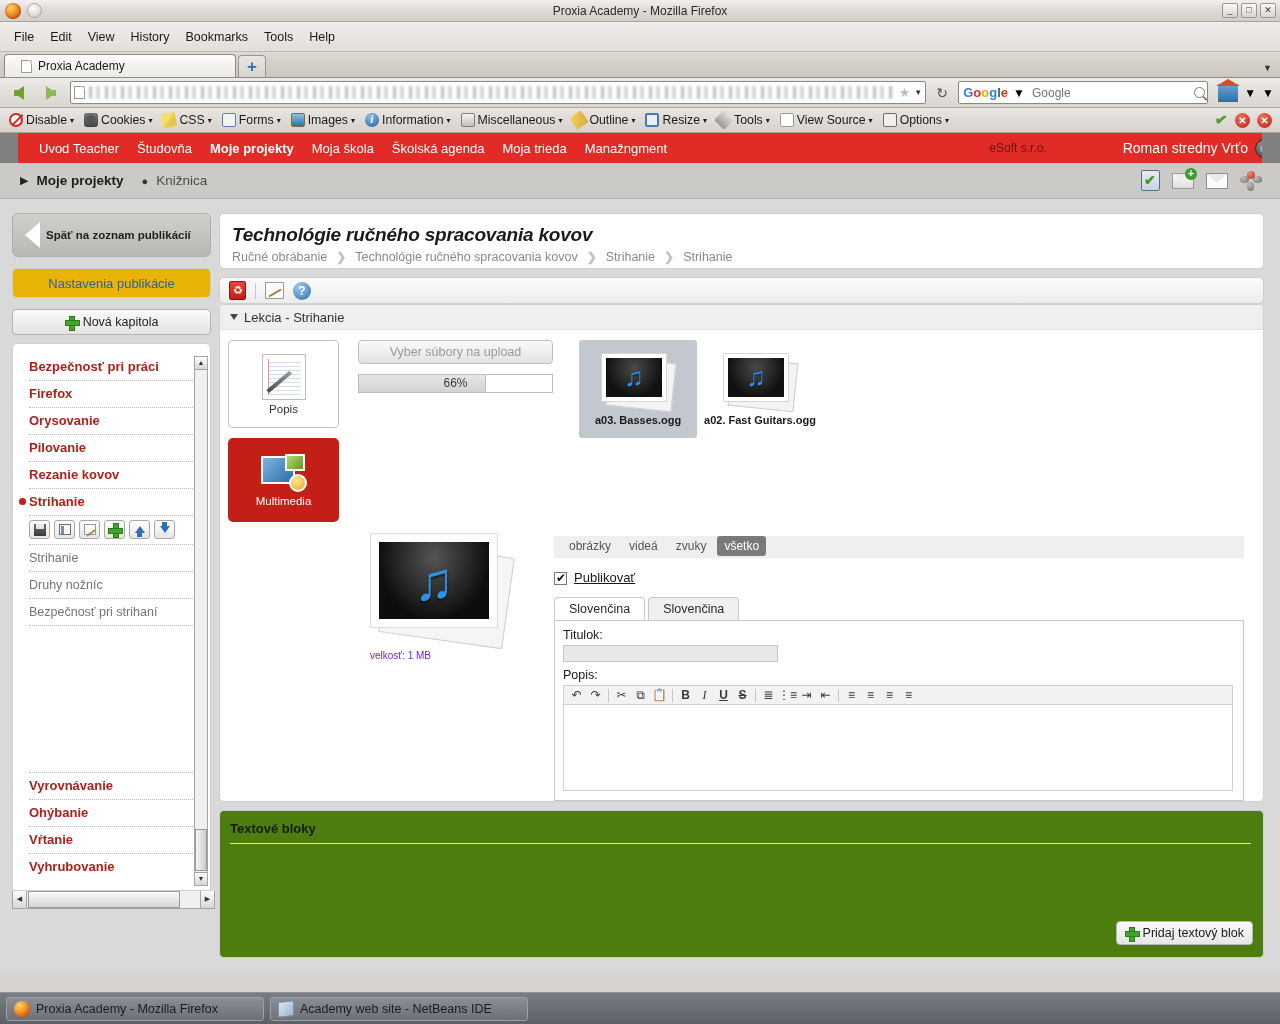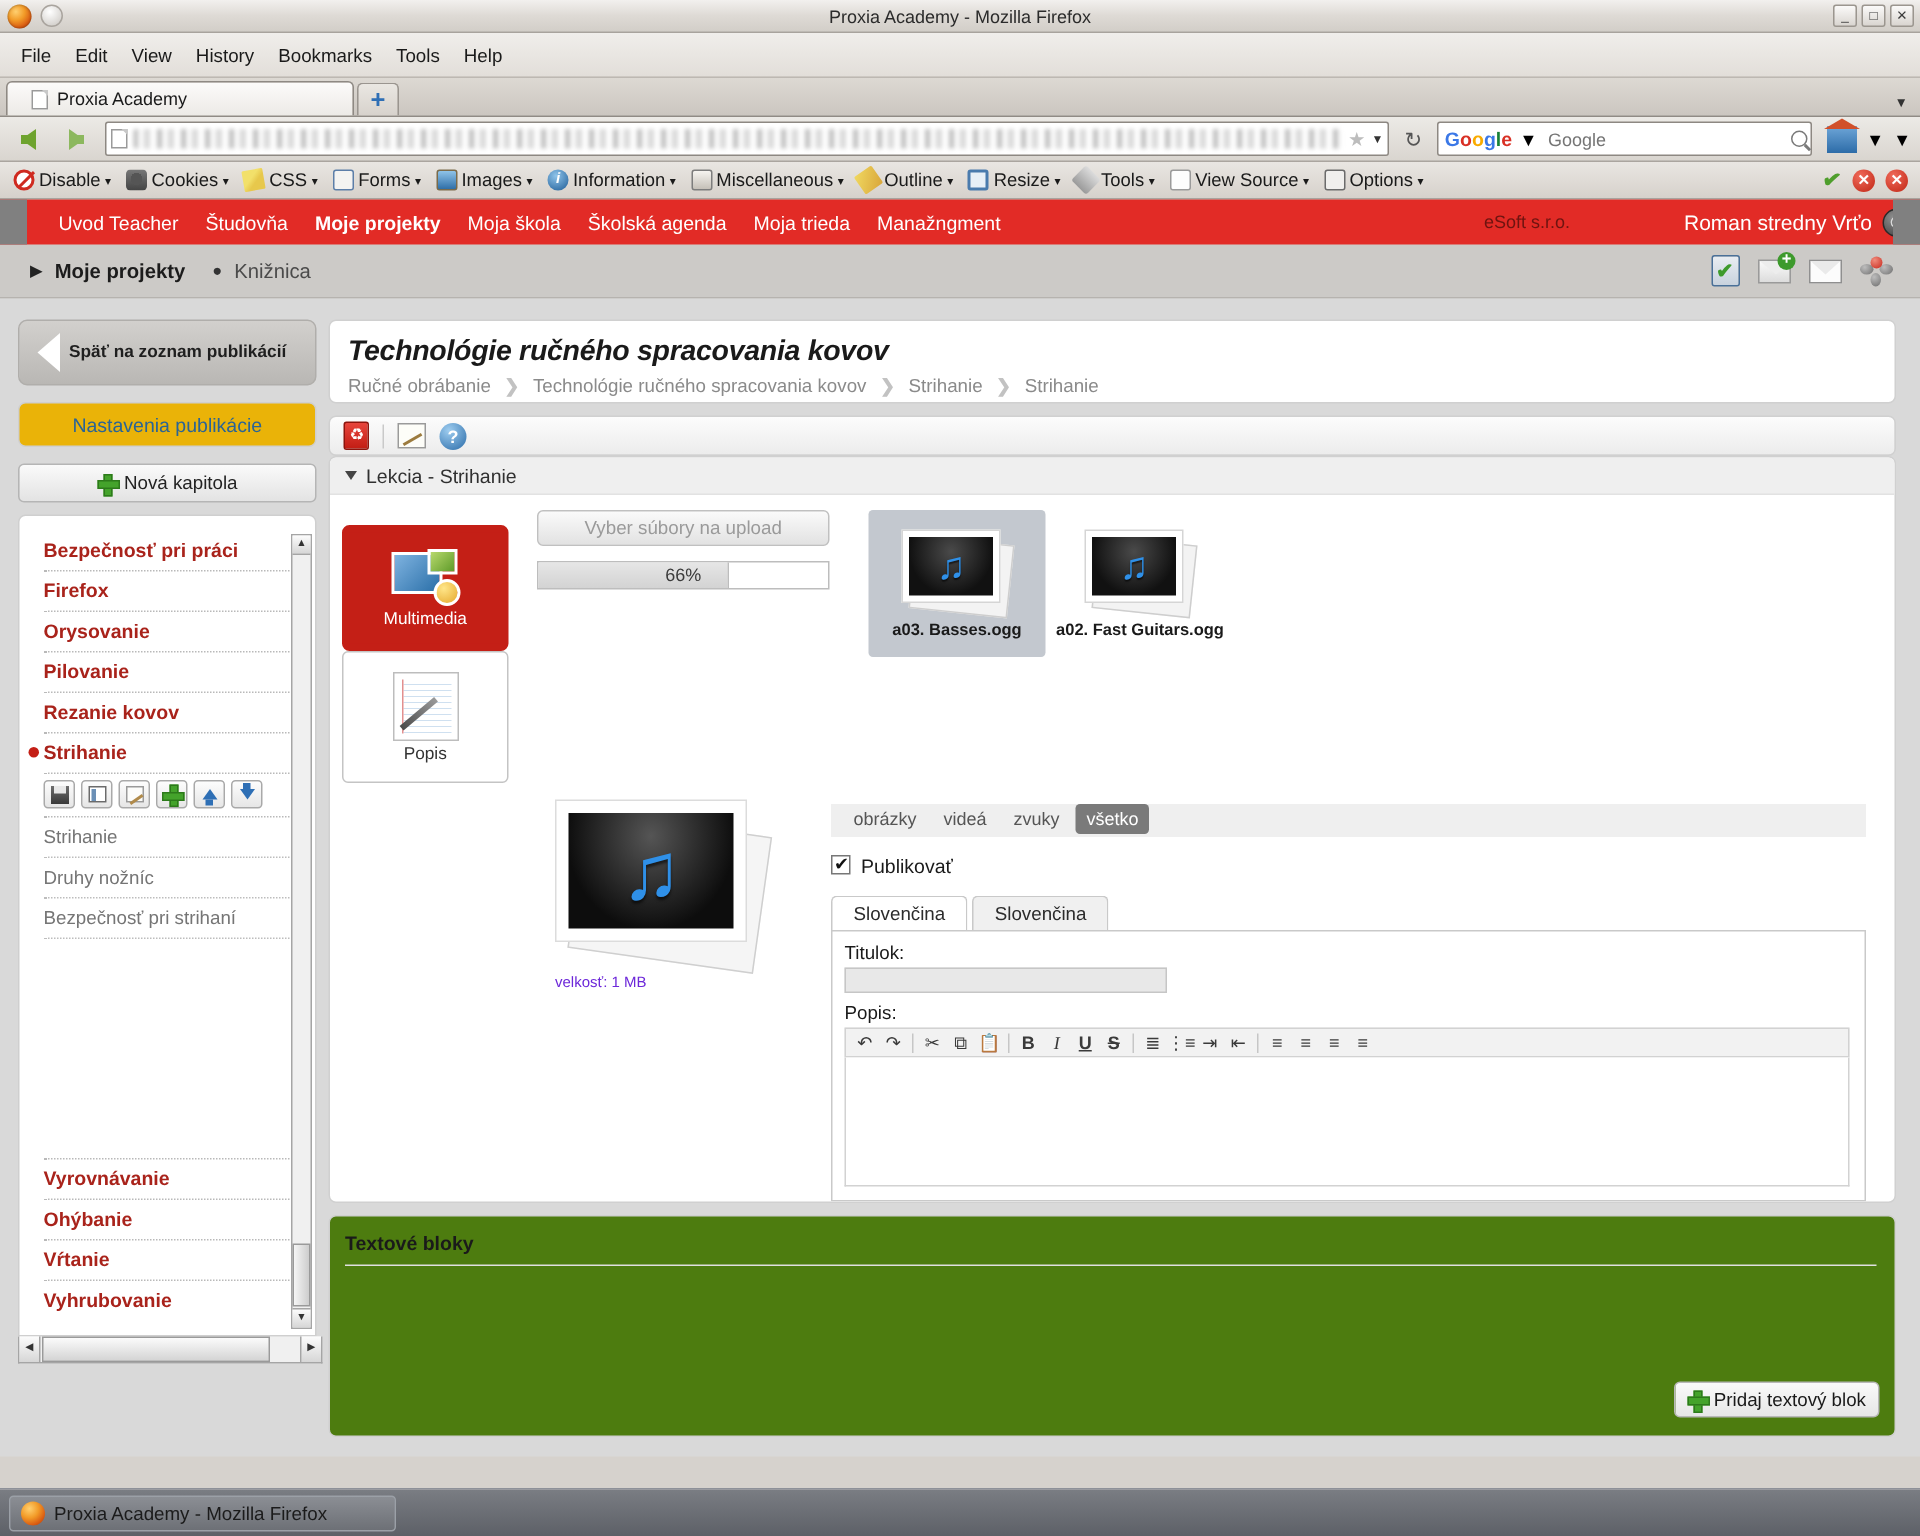--- a/index.html
+++ b/index.html
@@ -400,21 +400,21 @@
   .note-glyph { color:#2f90e8; font-size:26px; line-height:1; text-shadow:0 1px 1px rgba(0,0,0,.6);}
 
   .filterbar {
     margin:14px 0 0 334px; width:690px; height:22px; background:#efefef;
     display:flex; align-items:flex-start; gap:4px; padding-left:8px;
   }
   .fchip { padding:3px 7px; font-size:12px; color:#555; border-radius:3px; }
   .fchip.active { background:#7a7a7a; color:#fff; }
 
   .publish {
-    margin:12px 0 0 334px; display:flex; align-items:flex-start; gap:7px; font-size:13px; color:#1a1a1a;
+    margin:12px 0 0 334px; display:flex; align-items:flex-end; gap:7px; font-size:13px; color:#1a1a1a;text-decoration:underline;
   }
   .cbox { width:13px;height:13px;border:1px solid #777;background:#fff;position:relative;}
   .cbox:after{content:'\2714';position:absolute;left:1px;top:-2px;font-size:12px;color:#111;}
 
   .langtabs { margin:12px 0 0 334px; display:flex; align-items:flex-end; gap:3px; }
   .ltab {
     height:23px; padding:0 14px; border:1px solid #c9c9c9; border-bottom:none; border-radius:4px 4px 0 0;
     display:flex;align-items:center; font-size:12.5px; color:#2b2b2b; background:#f0f0f0;
   }
   .ltab.active { background:#fff; }
@@ -739,33 +739,33 @@
     </div>
 
     <div class="contentpanel">
       <div class="section-hdr">
         <span class="caret-d"></span>
         <span>Lekcia - Strihanie</span>
       </div>
 
       <div class="media-area">
         <div class="leftpicker">
+          <div class="pick">
+            <span class="ic-popis"></span>
+            <span class="lbl">Popis</span>
+          </div>
           <div class="pick sel" style="margin-top:10px;">
             <div class="inner">
               <span class="ic-multi">
                   <i class="m1"></i>
                   <i class="m2"></i>
                   <i class="m3"></i>
                 </span>
               <span class="lbl">Multimedia</span>
             </div>
-          </div>
-          <div class="pick">
-            <span class="ic-popis"></span>
-            <span class="lbl">Popis</span>
           </div>
         </div>
 
         <div class="uploadcol">
           <div class="uploadbtn">
             <span>Vyber súbory na upload</span>
           </div>
           <div class="progress">
             <div class="fill"></div>
             <div class="txt">66%</div>
@@ -868,13 +868,18 @@
     </div>
 
   </div>
 </div>
 
 <div class="taskbar">
   <div class="task">
     <span class="ffi"></span>
     <span>Proxia Academy - Mozilla Firefox</span>
   </div>
+  <div class="task">
+    <span class="nbi"></span>
+    <span>Academy web site - NetBeans IDE </span>
+    <span class="dim">7.0</span>
+  </div>
 </div>
 
 </body></html>

